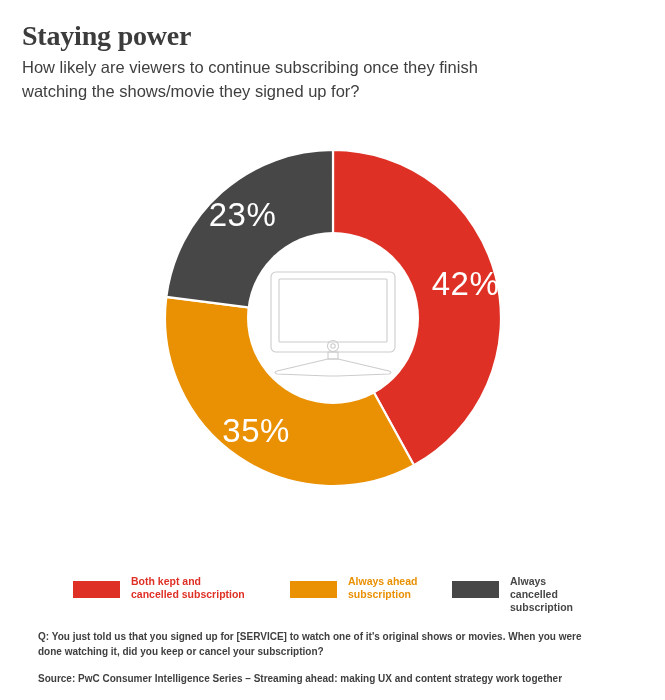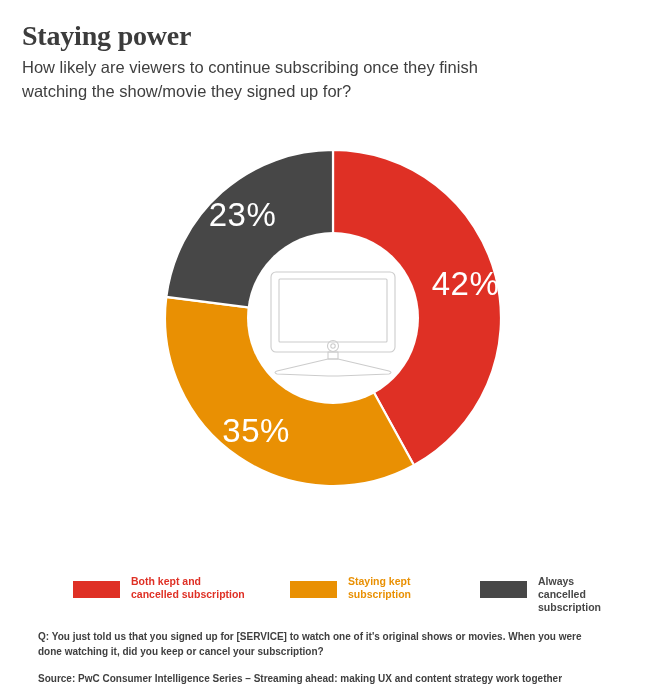--- a/index.html
+++ b/index.html
@@ -96,21 +96,21 @@
   .legend-label {
     font-family: "Liberation Sans", sans-serif;
     font-size: 10.5px;
     font-weight: bold;
     line-height: 13px;
     margin-left: 11px;
     max-width: 128px;
   }
   #legend-item-0 { left: 73px; }
   #legend-item-1 { left: 290px; }
-  #legend-item-2 { left: 480px; }
+  #legend-item-2 { left: 452px; }
 
   
   #footnote {
     position: absolute;
     left: 38px;
     top: 630px;
     width: 625px;
     font-family: "Liberation Sans", sans-serif;
     font-size: 10px;
     line-height: 14.5px;
@@ -120,21 +120,21 @@
   #footnote .fn-line { display: block; }
   #footnote-source { margin-top: 13px; }
 </style>
 </head>
 <body>
 
 <div id="header">
   <h1 id="chart-title">Staying power</h1>
   <p id="chart-subtitle">
     <span class="sub-line">How likely are viewers to continue subscribing once they finish</span>
-    <span class="sub-line">watching the show/movie they signed up for?</span>
+    <span class="sub-line">watching the shows/movie they signed up for?</span>
   </p>
 </div>
 
 <div id="donut-wrap">
   <svg id="donut-svg" width="420" height="420" viewBox="0 0 420 420">
     <g id="slices-group">
         <path d="M 210 210 L 210 42 A 168 168 0 0 1 290.9346172490882 357.21952224736907 Z" fill="#DF3025" stroke="#ffffff" stroke-width="2.2"></path>
         <path d="M 210 210 L 290.9346172490882 357.21952224736907 A 168 168 0 0 1 43.324730179167716 188.94401676119696 Z" fill="#E99003" stroke="#ffffff" stroke-width="2.2"></path>
         <path d="M 210 210 L 43.324730179167716 188.94401676119696 A 168 168 0 0 1 209.99999999999997 42 Z" fill="#474747" stroke="#ffffff" stroke-width="2.2"></path>
       </g>
@@ -161,21 +161,21 @@
   <div class="legend-item" id="legend-item-0">
     <span class="legend-swatch" style="background: rgb(223, 48, 37);"></span>
     <span class="legend-label" style="color: rgb(223, 48, 37);">
       <span>Both kept and</span><br>
       <span>cancelled subscription</span>
     </span>
   </div>
   <div class="legend-item" id="legend-item-1">
     <span class="legend-swatch" style="background: rgb(233, 144, 3);"></span>
     <span class="legend-label" style="color: rgb(233, 144, 3);">
-      <span>Staying kept</span><br>
+      <span>Always ahead</span><br>
       <span>subscription</span>
     </span>
   </div>
   <div class="legend-item" id="legend-item-2">
     <span class="legend-swatch" style="background: rgb(71, 71, 71);"></span>
     <span class="legend-label" style="color: rgb(71, 71, 71);">
       <span>Always cancelled</span><br>
       <span>subscription</span>
     </span>
   </div>

